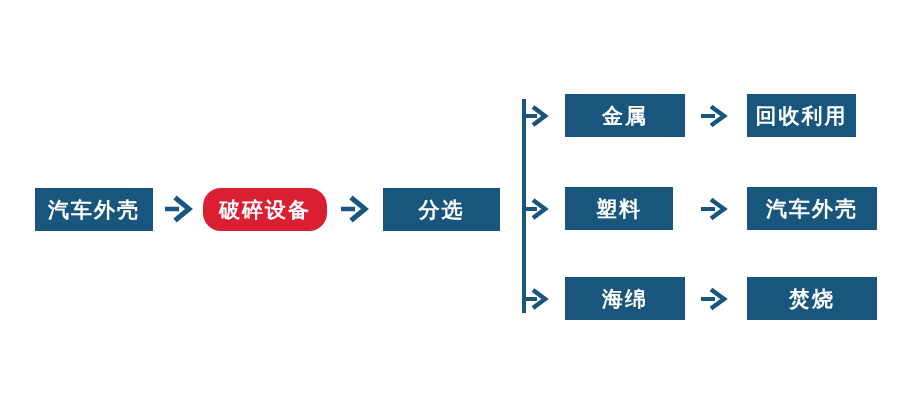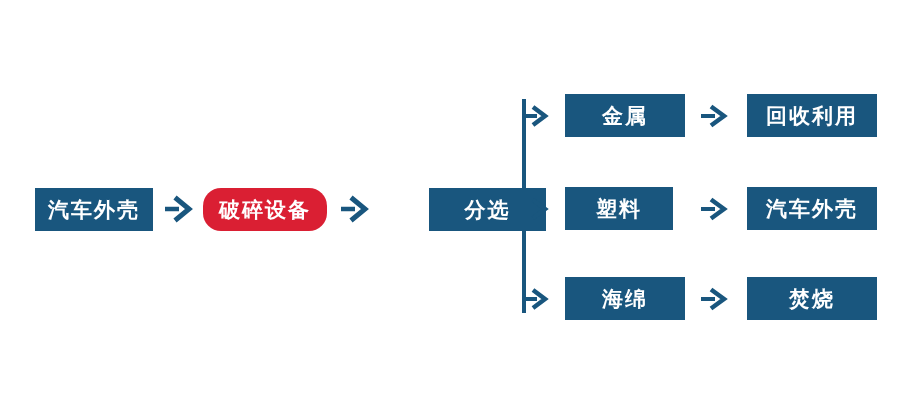--- a/index.html
+++ b/index.html
@@ -57,34 +57,34 @@
     <polyline points="12,3.5 26,15 12,26.5" stroke-width="5"></polyline>
   </svg>
 
   <div class="node red" style="left:203px;top:188px;width:124px;">破碎设备</div>
 
   <svg class="arrow" style="left:339px;top:194px;" width="30" height="30" viewBox="0 0 30 30">
     <line x1="2" y1="15" x2="16" y2="15" stroke-width="4.5"></line>
     <polyline points="12,3.5 26,15 12,26.5" stroke-width="5"></polyline>
   </svg>
 
-  <div class="node blue" style="left:383px;top:188px;width:117px;margin-left:46px;">分选</div>
+  <div class="node blue" style="left:383px;top:188px;width:117px;">分选</div>
 
   <div class="vline" style="left:522px;top:99px;height:214px;"></div>
 
   <svg class="arrow" style="left:523px;top:104px;" width="26" height="24" viewBox="0 0 26 24">
     <line x1="0" y1="12" x2="14" y2="12" stroke-width="4"></line>
     <polyline points="10,3 22,12 10,21" stroke-width="4.5"></polyline>
   </svg>
   <div class="node blue" style="left:565px;top:94px;width:120px;">金属</div>
   <svg class="arrow" style="left:700px;top:104px;" width="28" height="24" viewBox="0 0 28 24">
     <line x1="1" y1="12" x2="15" y2="12" stroke-width="4"></line>
     <polyline points="11,2.5 24,12 11,21.5" stroke-width="4.5"></polyline>
   </svg>
-  <div class="node blue" style="left:747px;top:94px;width:130px;">回收利用</div>
+  <div class="node blue" style="left:747px;top:94px;width:109px;">回收利用</div>
 
   <svg class="arrow" style="left:523px;top:197px;" width="26" height="24" viewBox="0 0 26 24">
     <line x1="0" y1="12" x2="14" y2="12" stroke-width="4"></line>
     <polyline points="10,3 22,12 10,21" stroke-width="4.5"></polyline>
   </svg>
   <div class="node blue" style="left:565px;top:187px;width:108px;">塑料</div>
   <svg class="arrow" style="left:700px;top:197px;" width="28" height="24" viewBox="0 0 28 24">
     <line x1="1" y1="12" x2="15" y2="12" stroke-width="4"></line>
     <polyline points="11,2.5 24,12 11,21.5" stroke-width="4.5"></polyline>
   </svg>

